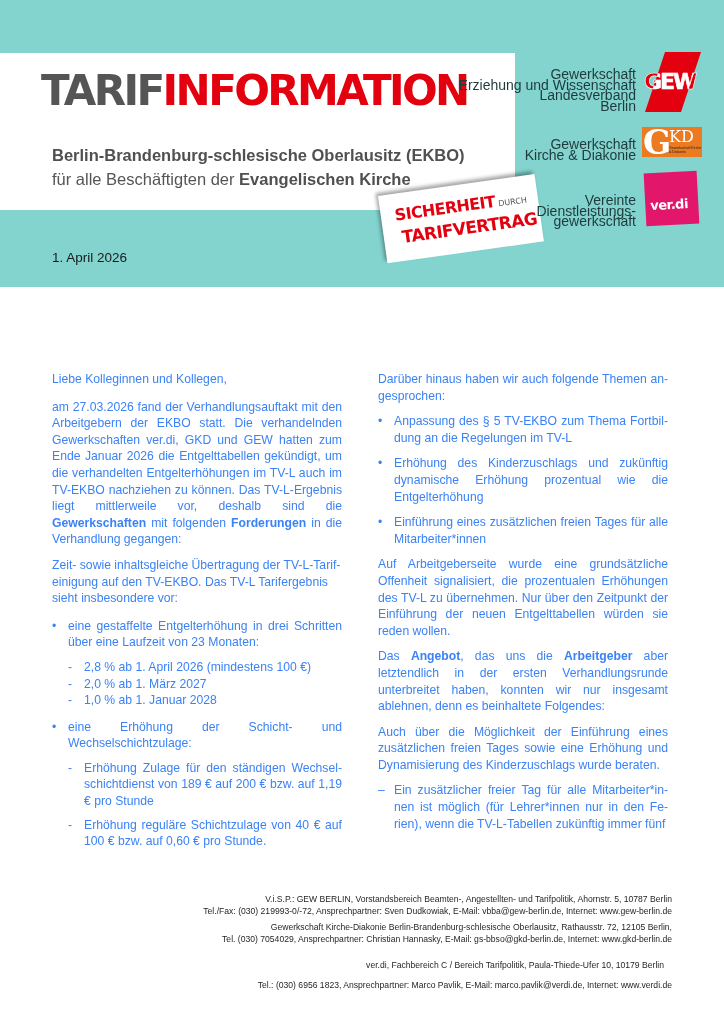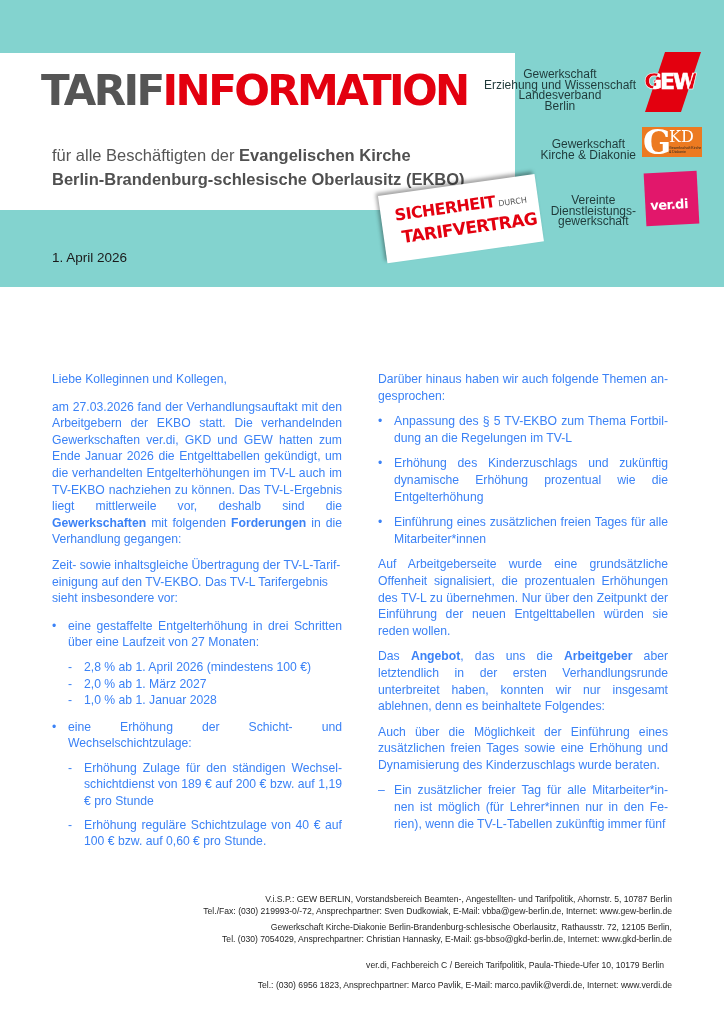--- a/index.html
+++ b/index.html
@@ -47,22 +47,22 @@
   }
   .stamp .l1 small {
     font-size: 8px; color: #555; font-weight: normal; letter-spacing: 0; margin-left: 3px;
   }
   .stamp .l2 {
     position: absolute; left: 18px; top: 34px;
     font-family: "DejaVu Sans", sans-serif; font-weight: bold;
     font-size: 17px; color: #e3000f; letter-spacing: -0.6px; white-space: nowrap;
   }
   .union {
-    position: absolute; right: 88px; text-align: center;
-    font-size: 12px; line-height: 10.5px; color: #1f3a3a;
+    position: absolute; right: 88px; text-align: right;
+    font-size: 14px; line-height: 10.5px; color: #1f3a3a;
   }
   .logo { position: absolute; }
   .gew {
     left: 643px; top: 52px; width: 60px; height: 67px;
   }
   .gkd {
     left: 642px; top: 127px; width: 60px; height: 30px; background: #ec7a21;
     color: #fff; font-family: "DejaVu Serif", serif;
   }
   .gkd .g { position: absolute; left: 1px; top: -4px; font-size: 33px; font-weight: bold; }
@@ -100,22 +100,22 @@
 </style>
 </head>
 <body>
 
 <div class="band"></div>
 <div class="title-box"></div>
 
 <div class="title"><span class="gray">TARIF</span><span class="red">INFORMATION</span></div>
 
 <div class="subtitle">
+  <div><b>Berlin-Brandenburg-schlesische Oberlausitz (EKBO)</b></div>
   <div><span>für alle Beschäftigten der </span><b>Evangelischen Kirche</b></div>
-  <div><b>Berlin-Brandenburg-schlesische Oberlausitz (EKBO)</b></div>
 </div>
 
 <div class="date">1. April 2026</div>
 
 <div class="stamp">
   <div class="l1"><span>SICHERHEIT</span><small>DURCH</small></div>
   <div class="l2">TARIFVERTRAG</div>
 </div>
 
 <div class="union" style="top:69px;">
@@ -156,21 +156,21 @@
   <span>ver.di</span>
 </div>
 
 <div class="col col-left">
   <p style="text-align:left; margin-bottom:11px;">Liebe Kolleginnen und Kollegen,</p>
   <p><span>am 27.03.2026 fand der Verhandlungsauftakt mit den Arbeitgebern der EKBO statt. Die verhandelnden Gewerkschaften ver.di, GKD und GEW hatten zum En­de Januar 2026 die Entgelttabellen gekündigt, um die verhandelten Entgelterhöhungen im TV-L auch im TV-EKBO nachziehen zu können. Das TV-L-Ergebnis liegt mittlerweile vor, deshalb sind die </span><b>Gewerkschaften</b><span> mit folgenden </span><b>Forderungen</b><span> in die Verhandlung gegangen:</span></p>
   <p style="text-align:left; margin-bottom:11px;">Zeit- sowie inhaltsgleiche Übertragung der TV-L-Tarif­einigung auf den TV-EKBO. Das TV-L Tarifergebnis sieht insbesondere vor:</p>
   <ul>
     <li style="margin-bottom:10px;">
       <span class="bul">•</span>
-      <div>eine gestaffelte Entgelterhöhung in drei Schritten über eine Laufzeit von 27 Monaten:</div>
+      <div>eine gestaffelte Entgelterhöhung in drei Schritten über eine Laufzeit von 23 Monaten:</div>
       <ul class="sub-ul">
         <li><span class="bul">-</span><span>2,8 % ab 1. April 2026 (mindestens 100 €)</span></li>
         <li><span class="bul">-</span><span>2,0 % ab 1. März 2027</span></li>
         <li><span class="bul">-</span><span>1,0 % ab 1. Januar 2028</span></li>
       </ul>
     </li>
     <li>
       <span class="bul">•</span>
       <div>eine Erhöhung der Schicht- und Wechselschichtzu­lage:</div>
       <ul class="sub-ul spaced">

